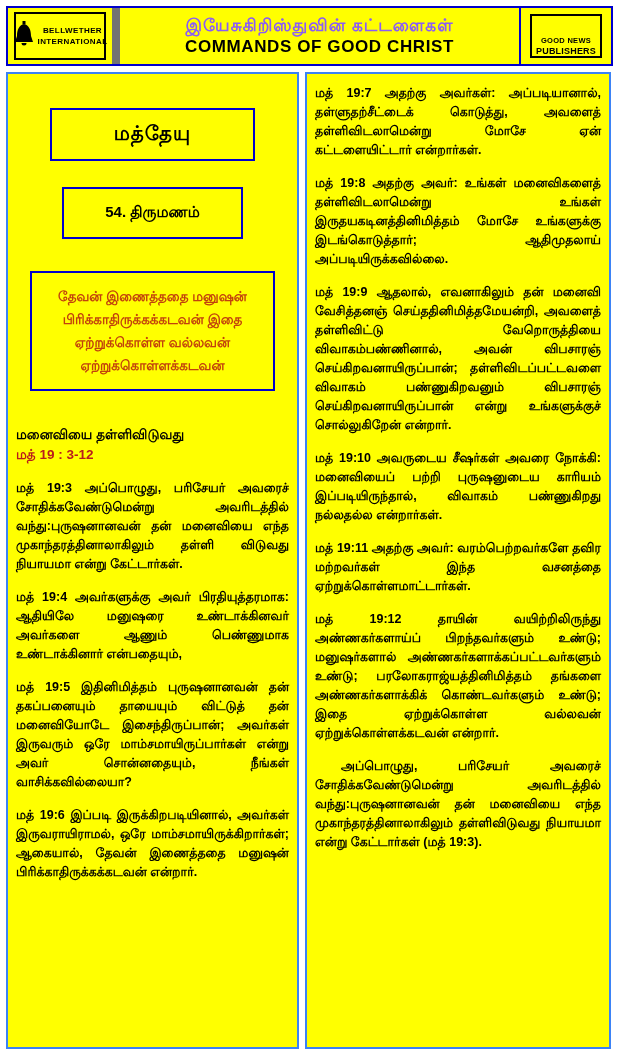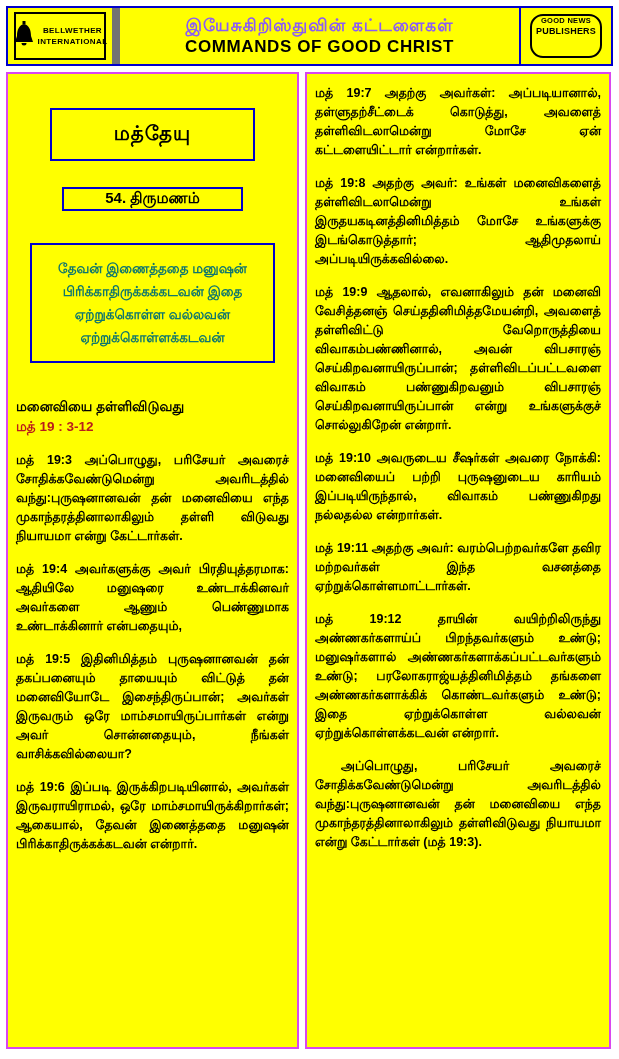--- a/index.html
+++ b/index.html
@@ -62,25 +62,25 @@
     font-weight: bold;
     color: #000000;
     line-height: 11px;
     letter-spacing: 0.4px;
     text-align: center;
   }
   .gnp-badge {
     width: 72px;
     height: 44px;
     border: 2px solid #000000;
-    border-radius: 13px;
+    border-radius: 0;
     display: flex;
     flex-direction: column;
     align-items: center;
-    justify-content: flex-start;
+    justify-content: flex-end;
     box-sizing: border-box;
     line-height: 10px;
   }
   .gnp-badge .t1 {
     font-size: 7.5px;
     font-weight: bold;
     letter-spacing: 0.3px;
   }
   .gnp-badge .t2 {
     font-size: 9px;
@@ -110,21 +110,21 @@
     line-height: 20px;
   }
   
   .body-wrap {
     display: flex;
     margin-top: 6px;
     height: 977px;
     gap: 6px;
   }
   .col {
-    border: 2px solid #d946ef;
+    border: 2px solid #3b82f6;
     background: #ffff00;
     box-sizing: border-box;
     padding: 10px 8px;
     overflow: hidden;
   }
   .col-left { width: 293px; }
   .col-right { width: 306px; }
 
   .box {
     border: 2px solid #0000cc;
@@ -137,35 +137,35 @@
     padding: 12px 6px;
   }
   .box.book .t {
     font-size: 20px;
     font-weight: bold;
     color: #000000;
     letter-spacing: 1px;
   }
   .box.chapter {
     margin: 26px 46px 0 46px;
-    padding: 0 6px;
+    padding: 14px 6px;
   }
   .box.chapter .t {
     font-size: 15px;
     font-weight: bold;
     color: #000000;
   }
   .box.verse {
     margin: 32px 14px 0 14px;
     padding: 12px 8px;
   }
   .box.verse .t {
     font-size: 13.5px;
     font-weight: bold;
-    color: #0f766e;
+    color: #c2410c;
     line-height: 23px;
   }
   .section-head {
     margin-top: 34px;
     font-size: 13.5px;
     font-weight: bold;
     color: #000000;
     line-height: 20px;
   }
   .section-ref {

